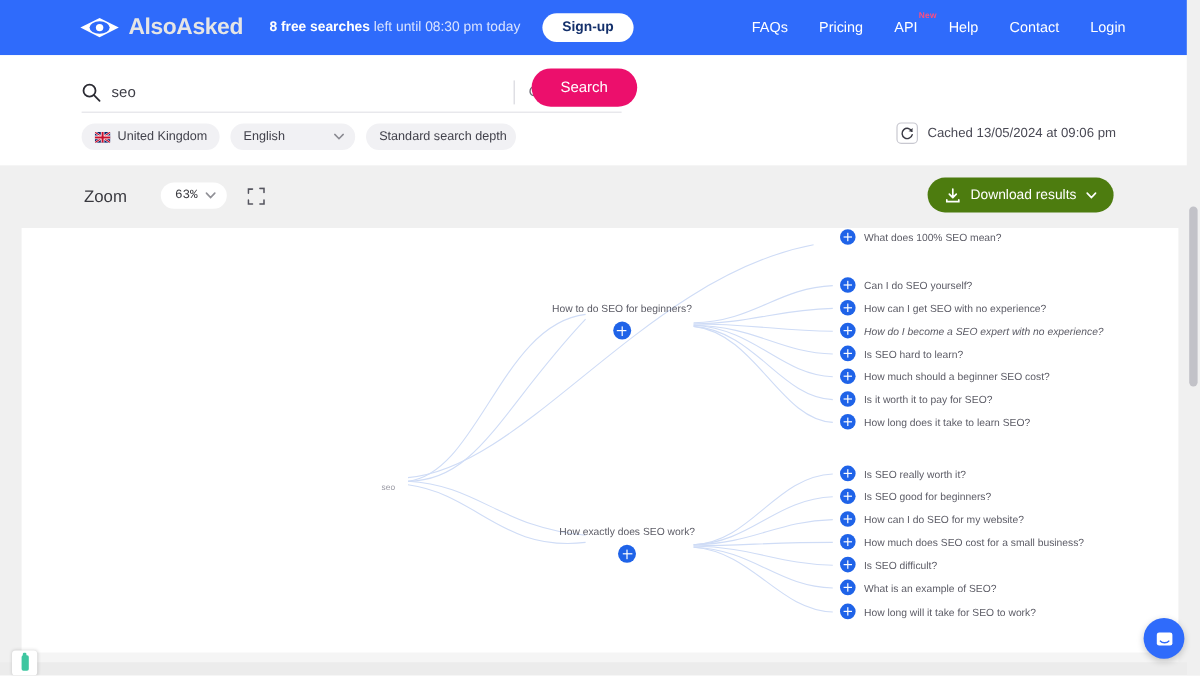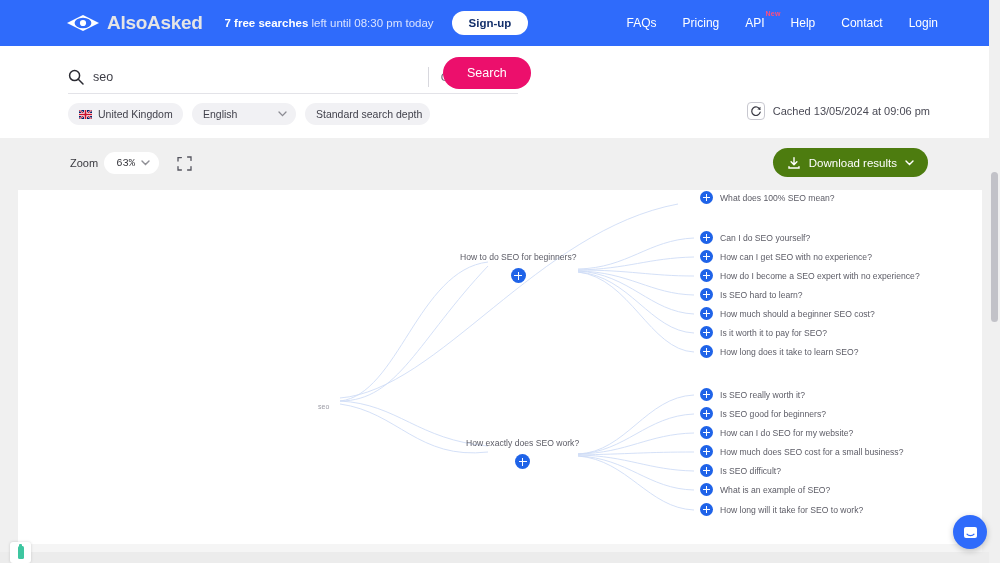--- a/index.html
+++ b/index.html
@@ -81,21 +81,21 @@
     width: 18px; height: 18px; border: 1px solid #c8c8d0; border-radius: 4px;
     display: flex; align-items: center; justify-content: center; margin-right: 8px;
   }
 
   
   .toolbar {
     position: absolute; left: 0; top: 138px; width: 1000px; height: 52px;
     background: #f0f0f0;
   }
   .zoom-group { position: absolute; left: 70px; top: 14px; display: flex; align-items: center; }
-  .zoom-label { font-size: 11px; color: #39393f; margin-right: 6px; }
+  .zoom-label { font-size: 14px; color: #39393f; margin-right: 28px; }
   .zoom-select {
     background: #ffffff; border-radius: 14px; height: 22px; display: flex;
     align-items: center; padding: 0 9px 0 12px; font-size: 10.5px; color: #39393f;
     cursor: pointer;
     font-family: Liberation Mono, monospace;
   }
   .fullscreen-btn {
     margin-left: 16px; width: 18px; height: 18px; cursor: pointer;
     display: flex; align-items: center; justify-content: center;
   }
@@ -182,21 +182,21 @@
   <div class="topbar">
     <div class="logo-wrap">
       <svg class="logo-mark" viewBox="0 0 34 18">
         <path d="M17 1 L33 9 L17 17 L1 9 Z" fill="#ffffff"></path>
         <ellipse cx="17" cy="9" rx="8.4" ry="5.2" fill="#2f6bfb"></ellipse>
         <circle cx="17" cy="9" r="3.1" fill="#ffffff"></circle>
       </svg>
       <span class="logo-text">AlsoAsked</span>
     </div>
     <div class="free-note">
-      <b>7 free searches</b><span> left until 08:30 pm today</span>
+      <b>8 free searches</b><span> left until 08:30 pm today</span>
     </div>
     <button class="signup-btn">Sign-up</button>
 
     <div class="nav">
       <a class="nav-link"><span>FAQs</span></a>
       <a class="nav-link"><span>Pricing</span></a>
       <a class="nav-link"><span>API</span><span class="nav-badge">New</span></a>
       <a class="nav-link"><span>Help</span></a>
       <a class="nav-link"><span>Contact</span></a>
       <a class="nav-link"><span>Login</span></a>
@@ -332,21 +332,21 @@
     </div>
 
     <div class="node" style="left:682px; top:41px;">
       <span class="node-plus"></span>
       <span class="node-label">Can I do SEO yourself?</span>
     </div>
     <div class="node" style="left:682px; top:60px;">
       <span class="node-plus"></span>
       <span class="node-label">How can I get SEO with no experience?</span>
     </div>
-    <div class="node" style="left:682px; top:79px;">
+    <div class="node" style="left:682px; top:79px;font-style:italic;">
       <span class="node-plus"></span>
       <span class="node-label">How do I become a SEO expert with no experience?</span>
     </div>
     <div class="node" style="left:682px; top:98px;">
       <span class="node-plus"></span>
       <span class="node-label">Is SEO hard to learn?</span>
     </div>
     <div class="node" style="left:682px; top:117px;">
       <span class="node-plus"></span>
       <span class="node-label">How much should a beginner SEO cost?</span>

